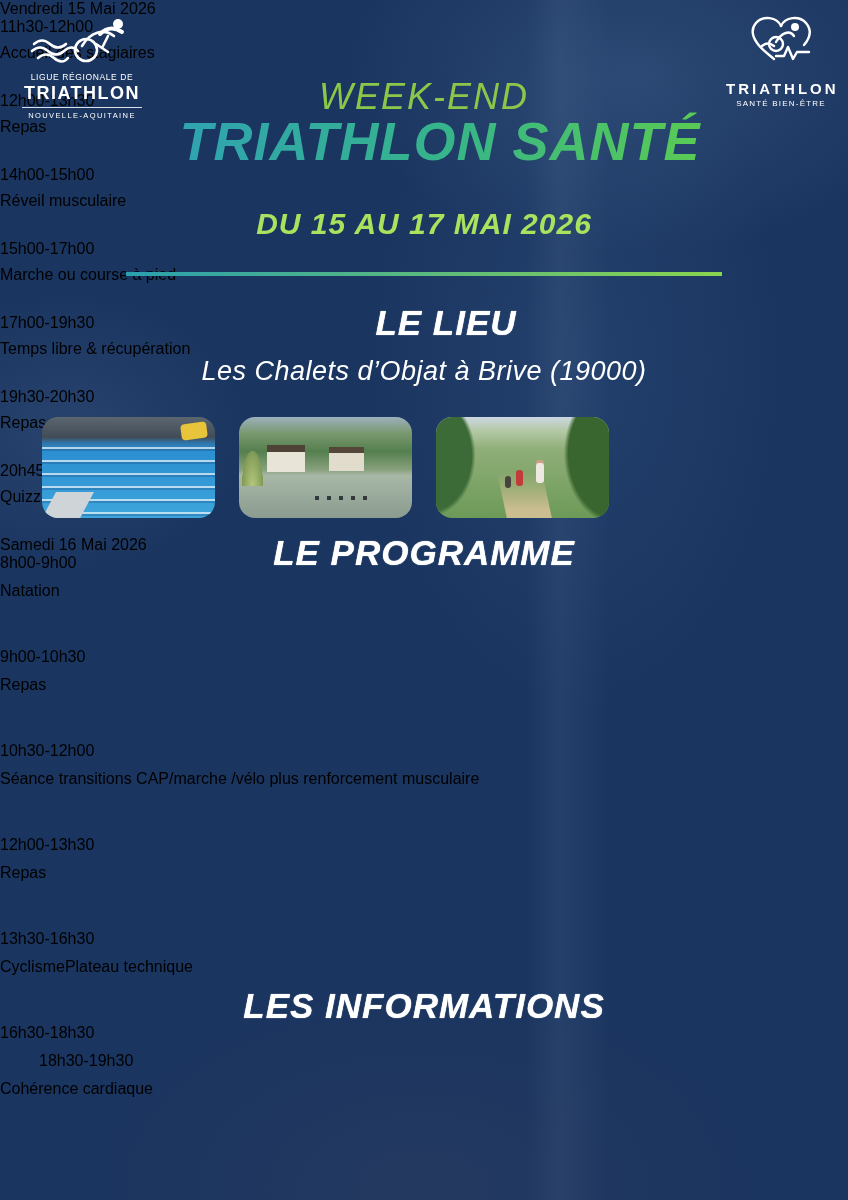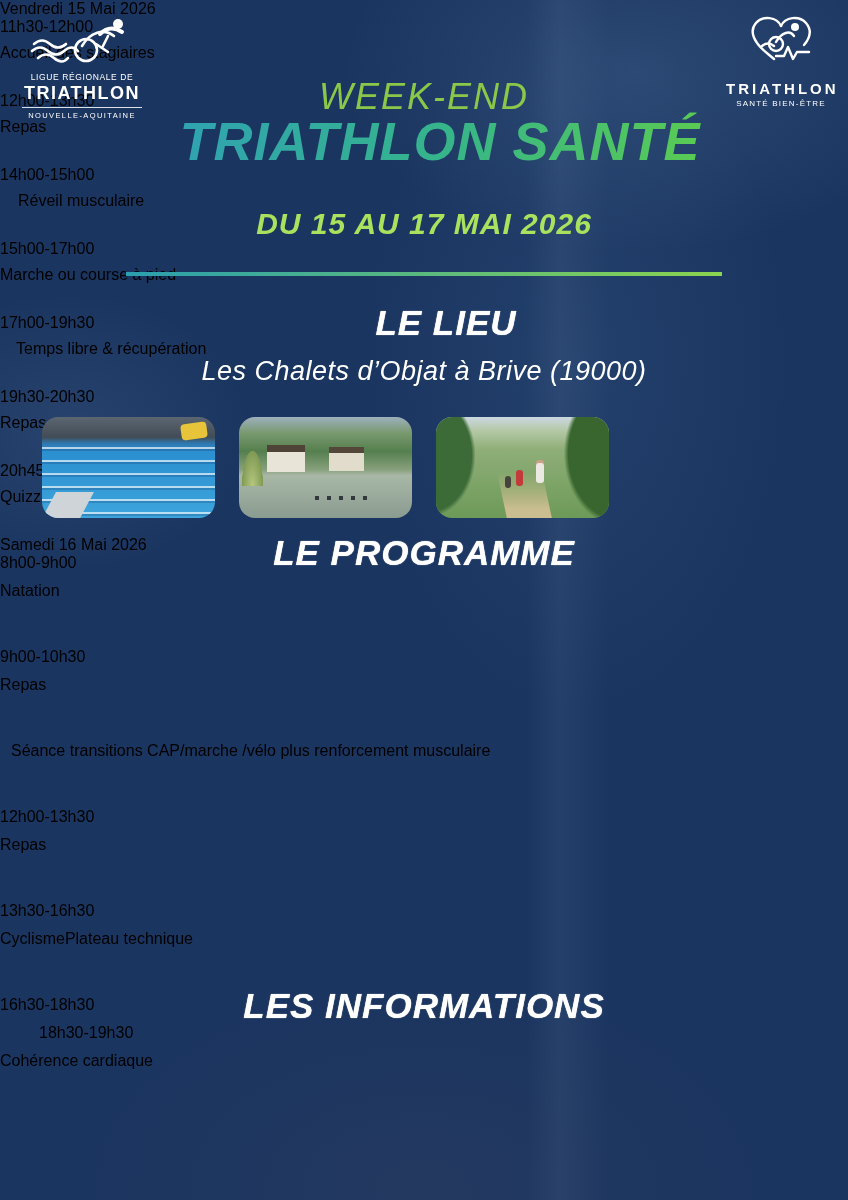--- a/index.html
+++ b/index.html
@@ -166,29 +166,29 @@
           <div class="col" style="flex: 108 1 0px;">
             <div class="time-cell" style="height: 26px;">11h30-12h00</div>
             <div class="act-cell" style="min-height: 48px;"><span>Accueil des stagiaires</span></div>
           </div>
           <div class="col" style="flex: 108 1 0px;">
             <div class="time-cell" style="height: 26px;">12h00-13h30</div>
             <div class="act-cell" style="min-height: 48px;"><span>Repas</span></div>
           </div>
           <div class="col" style="flex: 108 1 0px;">
             <div class="time-cell" style="height: 26px;">14h00-15h00</div>
-            <div class="act-cell" style="min-height: 48px; margin-left: 18px;"><span>Réveil musculaire</span></div>
+            <div class="act-cell" style="min-height: 48px;"><span>Réveil musculaire</span></div>
           </div>
           <div class="col" style="flex: 108 1 0px;">
             <div class="time-cell" style="height: 26px;">15h00-17h00</div>
             <div class="act-cell" style="min-height: 48px;"><span>Marche ou course à pied</span></div>
           </div>
           <div class="col" style="flex: 108 1 0px;">
             <div class="time-cell" style="height: 26px;">17h00-19h30</div>
-            <div class="act-cell" style="min-height: 48px; padding-left: 16px;"><span>Temps libre &amp; récupération</span></div>
+            <div class="act-cell" style="min-height: 48px;"><span>Temps libre &amp; récupération</span></div>
           </div>
           <div class="col" style="flex: 108 1 0px;">
             <div class="time-cell" style="height: 26px;">19h30-20h30</div>
             <div class="act-cell" style="min-height: 48px;"><span>Repas</span></div>
           </div>
           <div class="col" style="flex: 108 1 0px;">
             <div class="time-cell" style="height: 26px;">20h45-21h30</div>
             <div class="act-cell" style="min-height: 48px;"><span>Quizz par équipe</span></div>
           </div>
         </div>
@@ -198,21 +198,22 @@
         <div class="sched">
           <div class="col" style="flex: 69 1 0px;">
             <div class="time-cell" style="height: 28px;">8h00-9h00</div>
             <div class="act-cell" style="min-height: 66px;"><span>Natation</span></div>
           </div>
           <div class="col" style="flex: 70 1 0px;">
             <div class="time-cell" style="height: 28px;">9h00-10h30</div>
             <div class="act-cell" style="min-height: 66px;"><span>Repas</span></div>
           </div>
           <div class="col" style="flex: 180 1 0px;">
-            <div class="act-cell" style="min-height: 66px; padding-left: 11px;"><span>Séance transitions CAP/marche /vélo plus renforcement musculaire</span></div>
+            <div class="time-cell" style="height: 28px;">10h30-12h00</div>
+            <div class="act-cell" style="min-height: 66px;"><span>Séance transitions CAP/marche /vélo plus renforcement musculaire</span></div>
           </div>
           <div class="col" style="flex: 80 1 0px;">
             <div class="time-cell" style="height: 28px;">12h00-13h30</div>
             <div class="act-cell" style="min-height: 66px;"><span>Repas</span></div>
           </div>
           <div class="col" style="flex: 85 1 0px;">
             <div class="time-cell" style="height: 28px;">13h30-16h30</div>
             <div class="act-cell" style="min-height: 66px;"><span>Cyclisme</span><span class="act-note">Plateau technique</span></div>
           </div>
           <div class="col" style="flex: 95 1 0px;">

